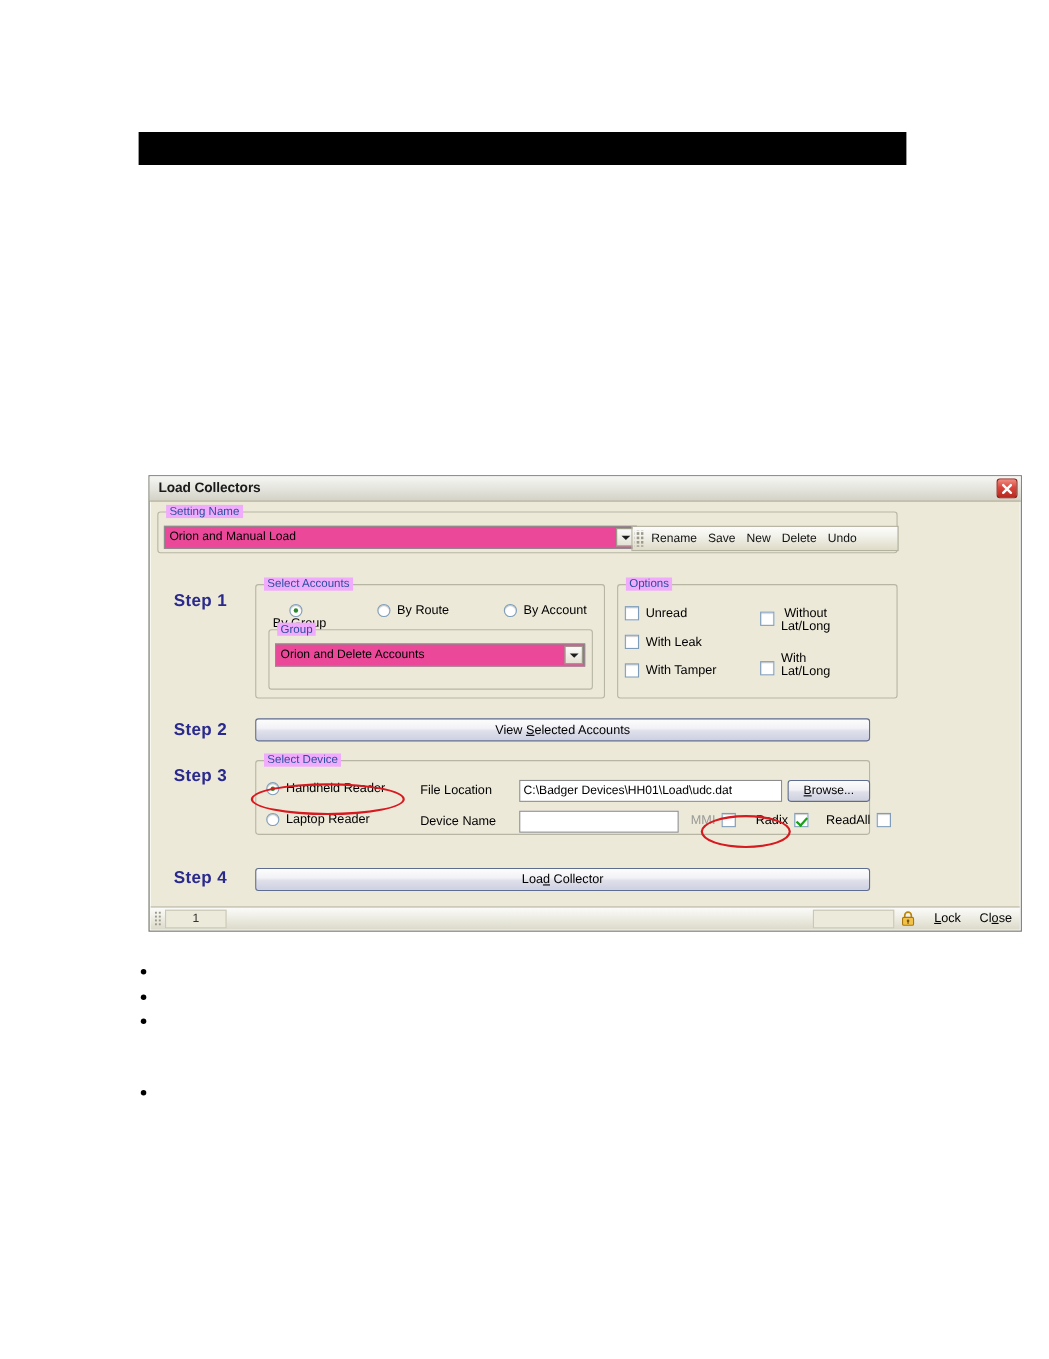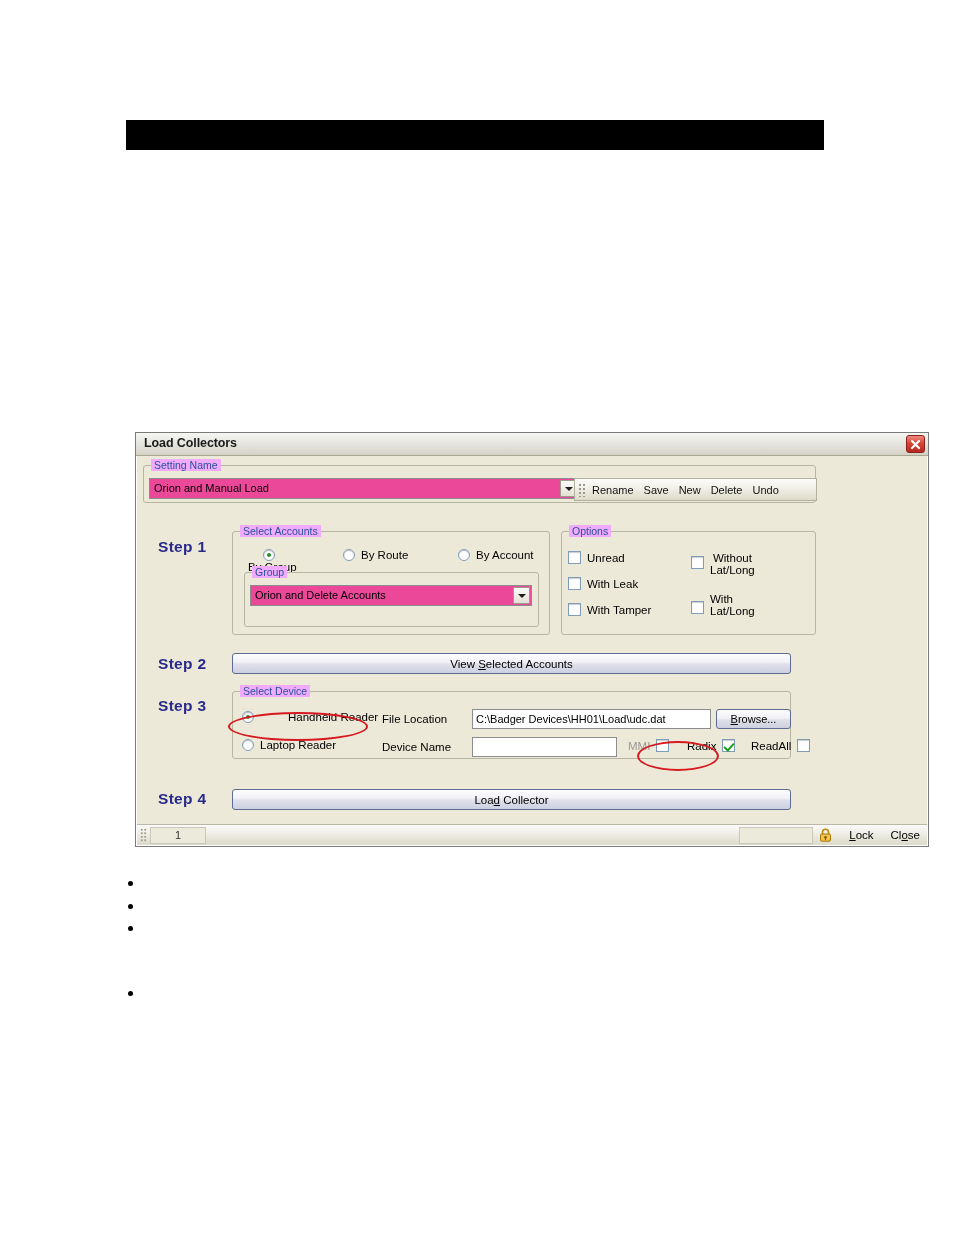--- a/index.html
+++ b/index.html
@@ -482,21 +482,21 @@
       <span>View </span><u class="acc">S</u><span>elected Accounts</span>
     </span>
   </div>
 
   <span class="step-label" style="left:22px; top:264px;">Step 3</span>
 
   <div class="groupbox" style="left:96px; top:258px; width:559px; height:68px;">
     <span class="gb-legend">Select Device</span>
   </div>
 
-  <div class="radio checked" style="left:106px; top:278px;gap:28px;">
+  <div class="radio checked" style="left:106px; top:278px;">
     <span class="rdot"></span>
     <span class="rlabel">Handheld Reader</span>
   </div>
   <div class="radio" style="left:106px; top:306px;">
     <span class="rdot"></span>
     <span class="rlabel">Laptop Reader</span>
   </div>
 
   <span class="flabel" style="left:246px; top:280px;">File Location</span>
   <div class="textfield" style="left:336px; top:276px; width:239px; height:20px;">C:\Badger Devices\HH01\Load\udc.dat</div>

